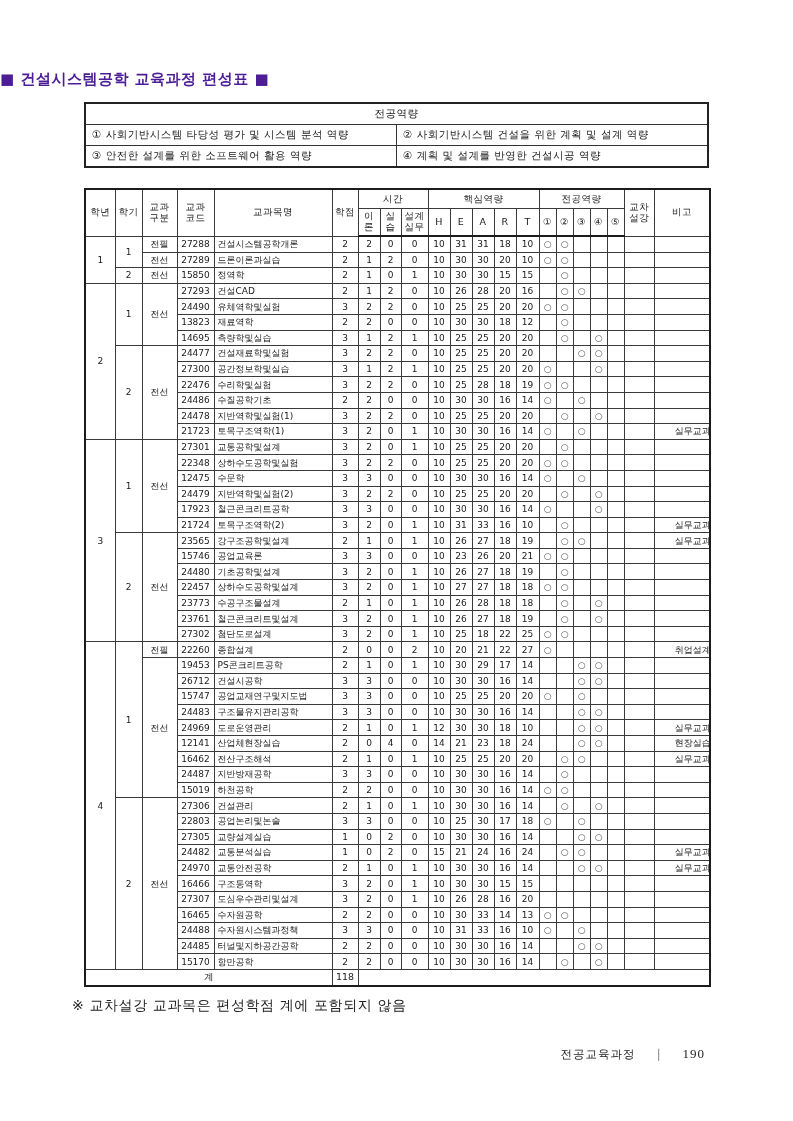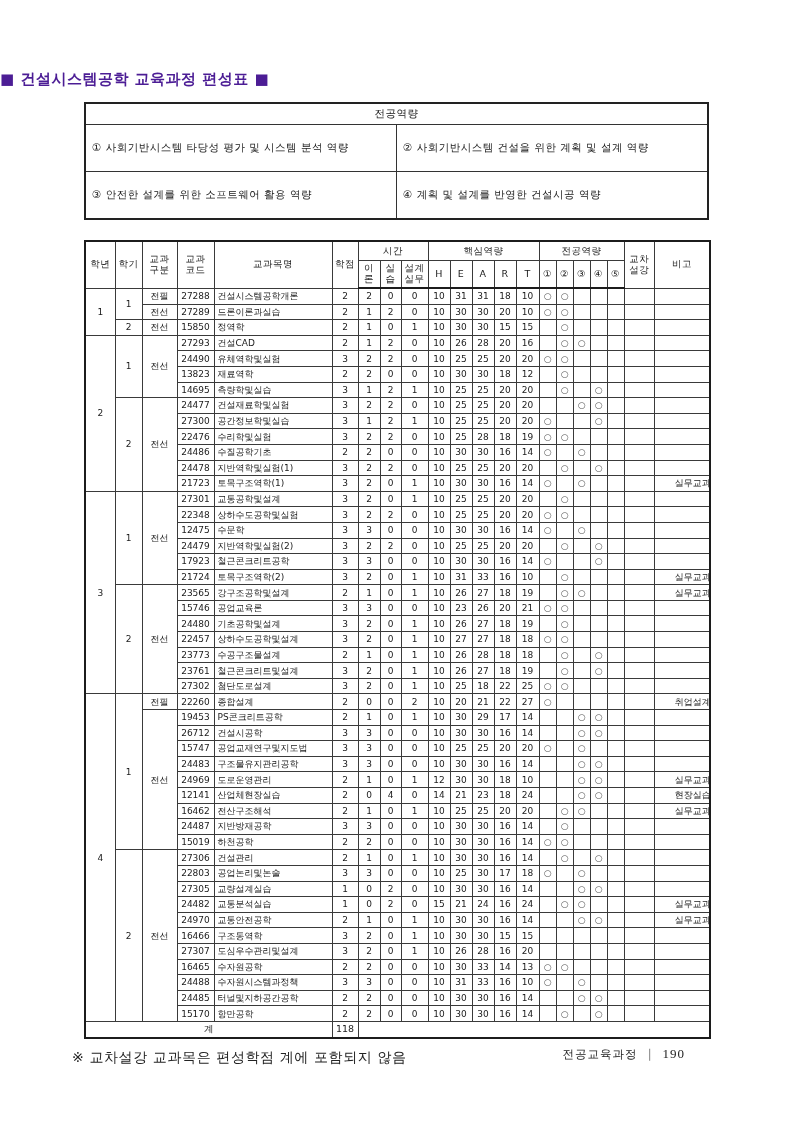--- a/index.html
+++ b/index.html
@@ -12,21 +12,21 @@
     margin:70px 0 0 0;font-size:15px;font-weight:bold;
     letter-spacing:0.5px;color:#4c1d95;
   }
   
   .comp-box{
     width:625px;margin:13px 0 0 84px;border-collapse:collapse;table-layout:fixed;
     border:2px solid #222;
   }
   .comp-box td{
     border:1px solid #333;font-size:10.5px;height:18px;vertical-align:middle;
-    padding:14px 6px;letter-spacing:0.5px;
+    padding:1px 6px;letter-spacing:0.5px;
   }
   .comp-box .comp-title{text-align:center;padding:1px 0;}
   
   .cur-table{
     width:625px;margin:20px 0 0 84px;border-collapse:collapse;table-layout:fixed;
     border:2px solid #1c1c1c;
   }
   .cur-table td{
     border:1px solid #3a3a3a;font-size:9px;line-height:1.12;
     vertical-align:middle;padding:0 1px;overflow:hidden;color:#1a1a1a;
@@ -42,21 +42,21 @@
   .cur-table td.c{text-align:center;}
   .cur-table td.l{text-align:left;padding-left:3px;white-space:nowrap;}
   .cur-table td.circle{font-size:9px;color:#555;padding:0;}
   .cur-table td.note{letter-spacing:0;padding-left:20px;}
   .cur-table tr.total-row td{height:15px;font-size:9.5px;}
   
   .footnote{
     margin:10px 16px 0 72px;font-size:14px;letter-spacing:0.6px;color:#222;
   }
   .page-footer{
-    position:absolute;top:1046px;right:108px;display:flex;align-items:center;gap:9px;
+    position:absolute;top:1046px;right:88px;display:flex;align-items:center;gap:20px;
     font-size:11.5px;color:#222;letter-spacing:1px;
   }
   .page-footer .sep{color:#666;font-size:10px;}
   .page-footer .pageno{
     font-family:"Liberation Serif","DejaVu Serif",serif;font-size:13px;letter-spacing:1px;
   }
 </style>
 </head>
 <body>
 

